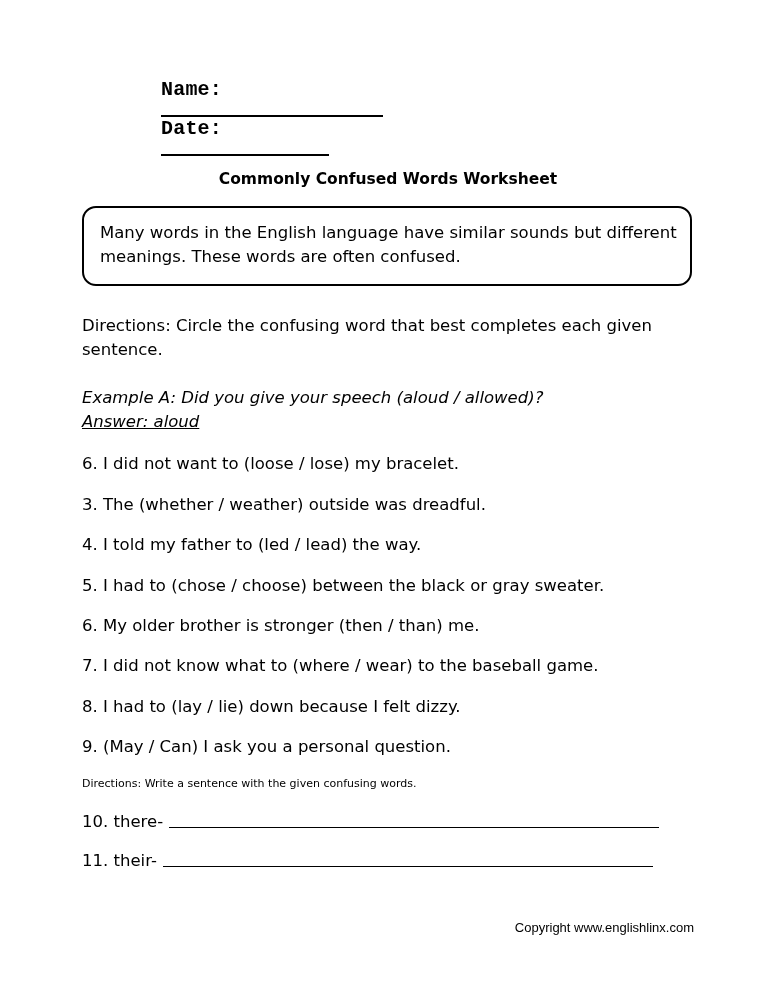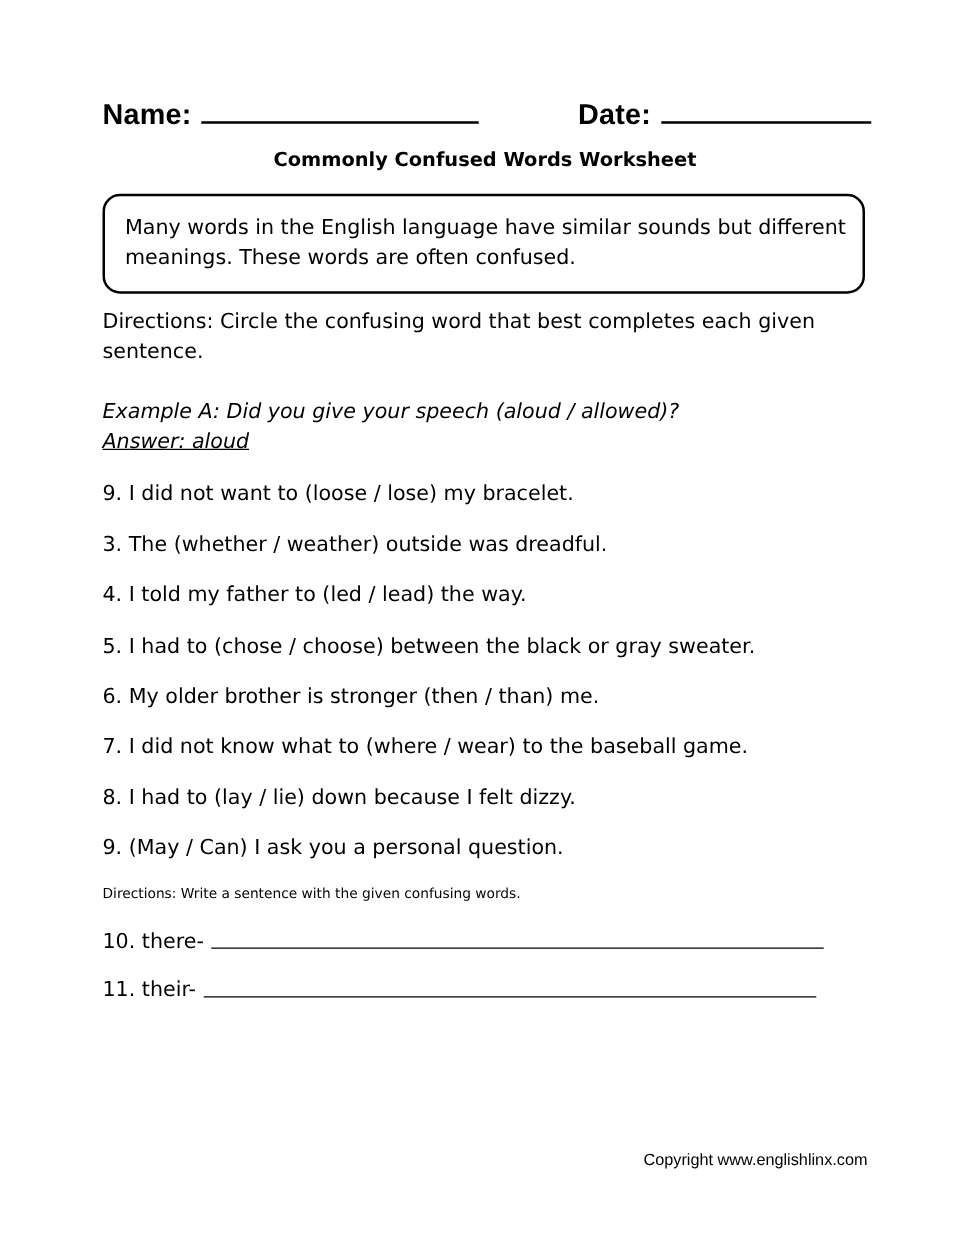--- a/index.html
+++ b/index.html
@@ -20,24 +20,25 @@
     left: 0;
     top: 0;
     width: 768px;
     height: 1001px;
     box-sizing: border-box;
     padding: 78px 66px 0 82px;
   }
   .header-row {
     display: flex;
     align-items: baseline;
-    font-family: Liberation Sans, sans-serif;
+    font-family: Liberation Mono, monospace;
     font-weight: bold;
-    font-size: 23px;
+    font-size: 20px;
     letter-spacing: 0.2px;
+    flex-direction: column;
   }
   .name-label {
     white-space: nowrap;
   }
   .name-line {
     display: inline-block;
     width: 222px;
     border-bottom: 2px solid #000;
     margin-left: 8px;
     height: 14px;
@@ -65,21 +66,21 @@
     margin-top: 18px;
     border: 2px solid #000;
     border-radius: 14px;
     padding: 13px 0 15px 16px;
     font-size: 16.5px;
     line-height: 1.45;
     width: 610px;
     box-sizing: border-box;
   }
   .directions {
-    margin-top: 10px;
+    margin-top: 28px;
     font-size: 16.5px;
     line-height: 1.45;
     width: 600px;
   }
   .example {
     margin-top: 24px;
     font-style: italic;
     font-size: 16.5px;
     line-height: 1.5;
   }
@@ -139,21 +140,21 @@
   <div class="intro-box">Many words in the English language have similar sounds but different meanings. These words are often confused.</div>
 
   <div class="directions">Directions: Circle the confusing word that best completes each given sentence.</div>
 
   <div class="example">
     <span>Example A:  Did you give your speech (aloud / allowed)?</span>
     <span class="answer">Answer: aloud</span>
   </div>
 
   <div class="q-list">
-    <div class="q-item">9. I did not want to (loose / lose) my bracelet.</div>
+    <div class="q-item">6. I did not want to (loose / lose) my bracelet.</div>
     <div class="q-item">3. The (whether / weather) outside was dreadful.</div>
     <div class="q-item">4. I told my father to (led / lead) the way.</div>
     <div class="q-item">5. I had to (chose / choose) between the black or gray sweater.</div>
     <div class="q-item">6. My older brother is stronger (then / than) me.</div>
     <div class="q-item">7. I did not know what to (where / wear) to the baseball game.</div>
     <div class="q-item">8. I had to (lay / lie) down because I felt dizzy.</div>
     <div class="q-item">9. (May / Can) I ask you a personal question.</div>
   </div>
 
   <div class="directions2">Directions: Write a sentence with the given confusing words.</div>

